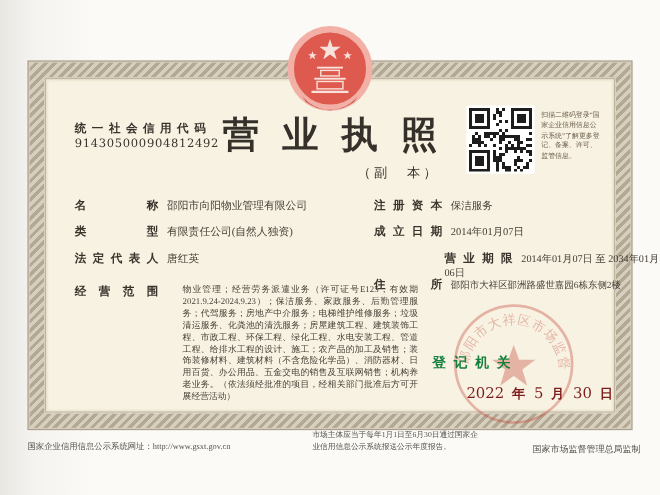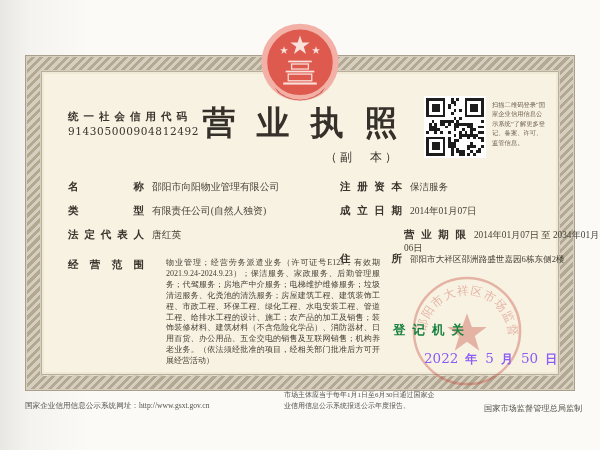--- a/index.html
+++ b/index.html
@@ -42,21 +42,21 @@
   .lbl{display:inline-block;text-align:justify;text-align-last:justify;font-weight:700;color:#39332c;}
   .lbl.l{width:76px;}
   .lbl.r{width:62px;}
   .row{position:absolute;font-size:10.5px;}
   .val{color:#453e35;}
   .scope-text{position:absolute;left:122px;top:258px;width:214px;font-size:8px;line-height:10.9px;color:#453e35;text-align:justify;margin-left:44px;}
   .addr{font-size:8.6px;}
   
   .reg-label{position:absolute;left:393px;top:322px;font-size:12.5px;font-weight:700;letter-spacing:7px;color:#15803d;}
   .seal{position:absolute;left:408px;top:272px;width:118px;height:118px;opacity:.34;pointer-events:none;}
-  .issue-date{position:absolute;left:424px;top:350px;font-size:12px;color:#8b5cf6;display:flex;align-items:baseline;gap:7px;}
+  .issue-date{position:absolute;left:424px;top:350px;font-size:12px;color:#7f1d1d;display:flex;align-items:baseline;gap:7px;}
   .issue-date .num{font-size:13.5px;font-family:"DejaVu Serif",serif;}
   .issue-date .cjk{font-weight:700;letter-spacing:1px;}
   
   .footer-left{position:absolute;left:25px;top:401px;font-size:7.6px;color:#56514a;}
   .footer-mid{position:absolute;left:284px;top:390px;width:152px;font-size:7px;line-height:10.5px;color:#56514a;}
   .footer-right{position:absolute;left:452px;top:403px;font-size:8.2px;color:#56514a;padding-left:32px;}
 </style>
 </head>
 <body>
 
@@ -255,21 +255,21 @@
         <textPath href="#sealArc" startOffset="4%">邵阳市大祥区市场监督管理局</textPath>
       </text>
     </svg>
   </div>
   <div class="reg-label">登记机关</div>
   <div class="issue-date">
     <span class="num">2022</span>
     <span class="cjk">年</span>
     <span class="num">5</span>
     <span class="cjk">月</span>
-    <span class="num">50</span>
+    <span class="num">30</span>
     <span class="cjk">日</span>
   </div>
 
   <div class="footer-left">国家企业信用信息公示系统网址：http://www.gsxt.gov.cn</div>
   <div class="footer-mid">市场主体应当于每年1月1日至6月30日通过国家企业信用信息公示系统报送公示年度报告。</div>
   <div class="footer-right">国家市场监督管理总局监制</div>
 
 </div>
 
 </body></html>

